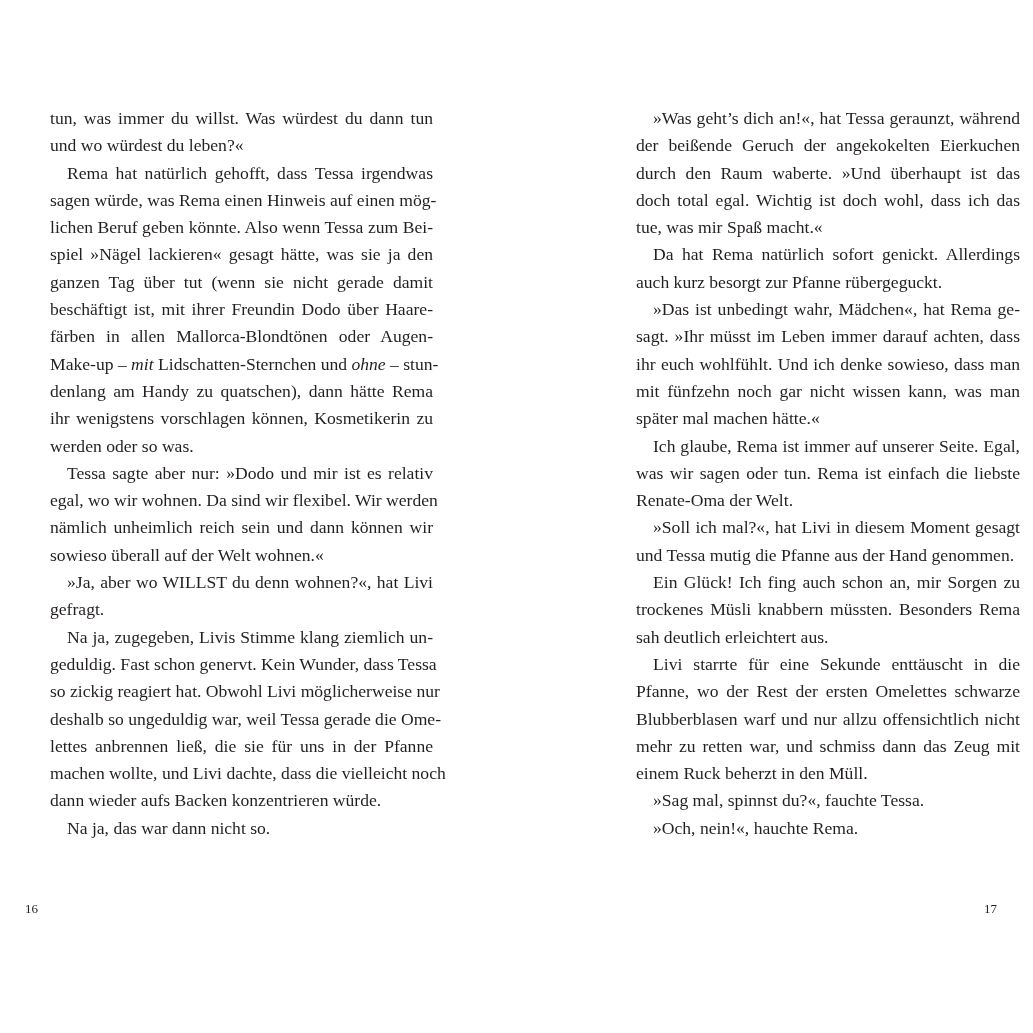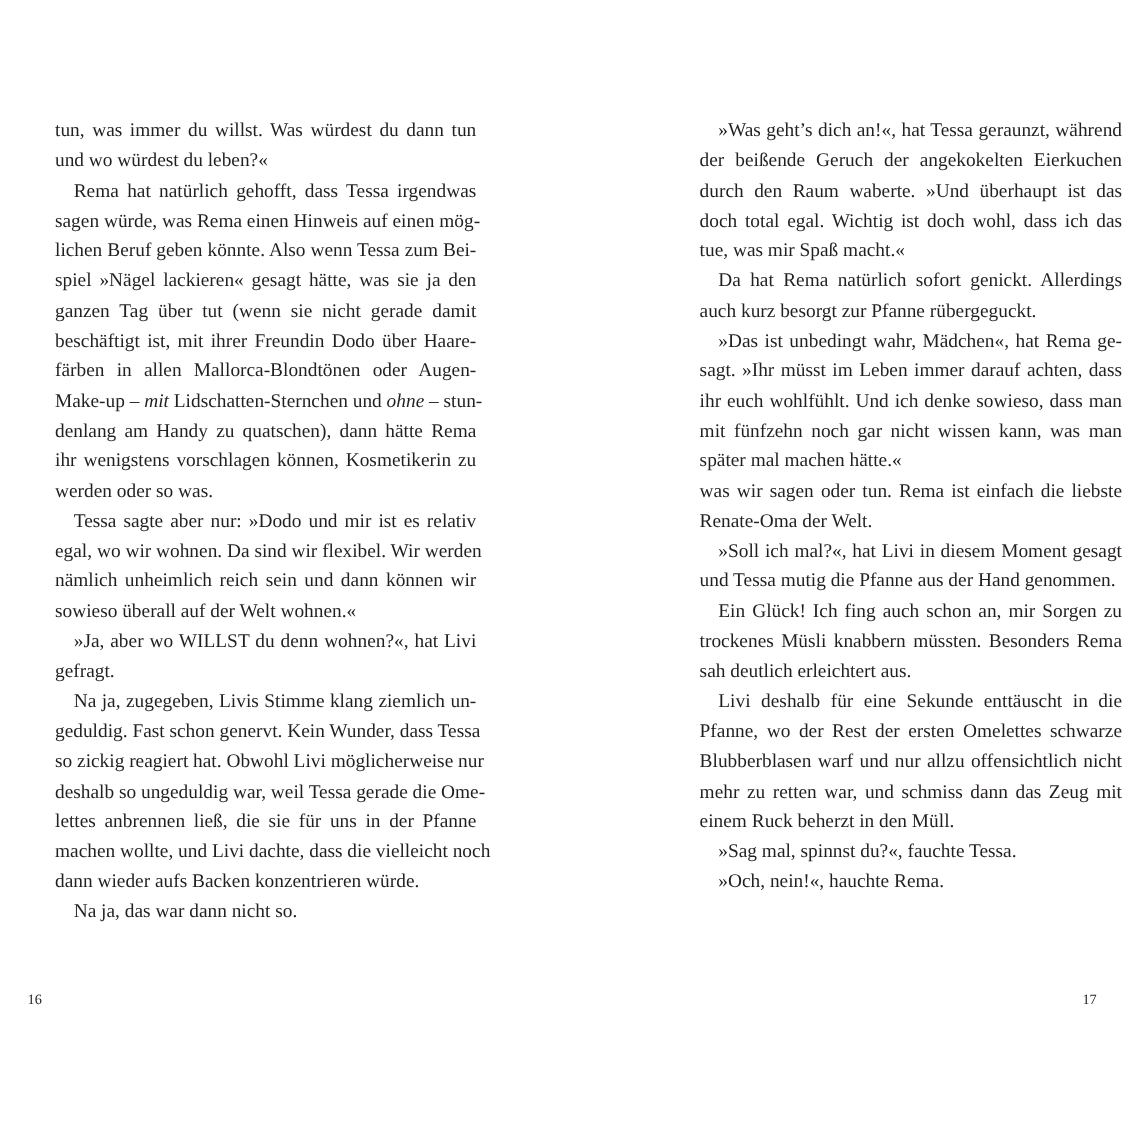--- a/index.html
+++ b/index.html
@@ -55,28 +55,29 @@
     <div class="line">durch den Raum waberte. »Und überhaupt ist das</div>
     <div class="line">doch total egal. Wichtig ist doch wohl, dass ich das</div>
     <div class="line last">tue, was mir Spaß macht.«</div>
     <div class="line indent">Da hat Rema natürlich sofort genickt. Allerdings</div>
     <div class="line last">auch kurz besorgt zur Pfanne rübergeguckt.</div>
     <div class="line indent">»Das ist unbedingt wahr, Mädchen«, hat Rema ge-</div>
     <div class="line">sagt. »Ihr müsst im Leben immer darauf achten, dass</div>
     <div class="line">ihr euch wohlfühlt. Und ich denke sowieso, dass man</div>
     <div class="line">mit fünfzehn noch gar nicht wissen kann, was man</div>
     <div class="line last">später mal machen hätte.«</div>
+    <div class="line indent">Ich glaube, Rema ist immer auf unserer Seite. Egal,</div>
     <div class="line">was wir sagen oder tun. Rema ist einfach die liebste</div>
     <div class="line last">Renate-Oma der Welt.</div>
     <div class="line indent">»Soll ich mal?«, hat Livi in diesem Moment gesagt</div>
     <div class="line last">und Tessa mutig die Pfanne aus der Hand genommen.</div>
     <div class="line indent">Ein Glück! Ich fing auch schon an, mir Sorgen zu</div>
     <div class="line">trockenes Müsli knabbern müssten. Besonders Rema</div>
     <div class="line last">sah deutlich erleichtert aus.</div>
-    <div class="line indent">Livi deshalb für eine Sekunde enttäuscht in die</div>
+    <div class="line indent">Livi starrte für eine Sekunde enttäuscht in die</div>
     <div class="line">Pfanne, wo der Rest der ersten Omelettes schwarze</div>
     <div class="line">Blubberblasen warf und nur allzu offensichtlich nicht</div>
     <div class="line">mehr zu retten war, und schmiss dann das Zeug mit</div>
     <div class="line last">einem Ruck beherzt in den Müll.</div>
     <div class="line indent last">»Sag mal, spinnst du?«, fauchte Tessa.</div>
     <div class="line indent last">»Och, nein!«, hauchte Rema.</div>
   </div>
 
 <div class="folio left">16</div>
 <div class="folio right">17</div>

